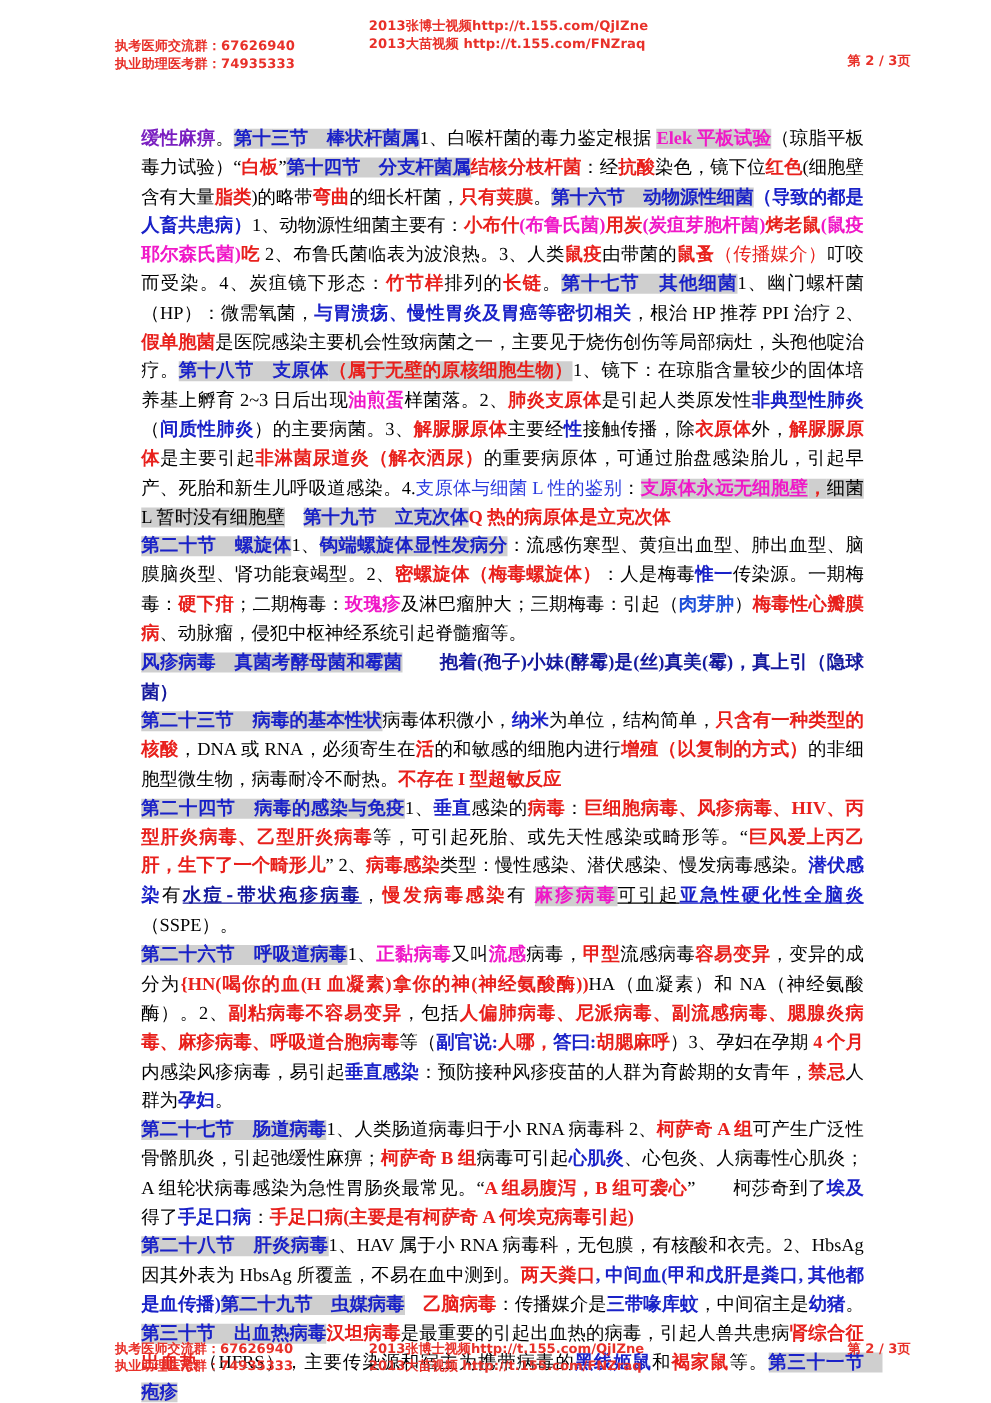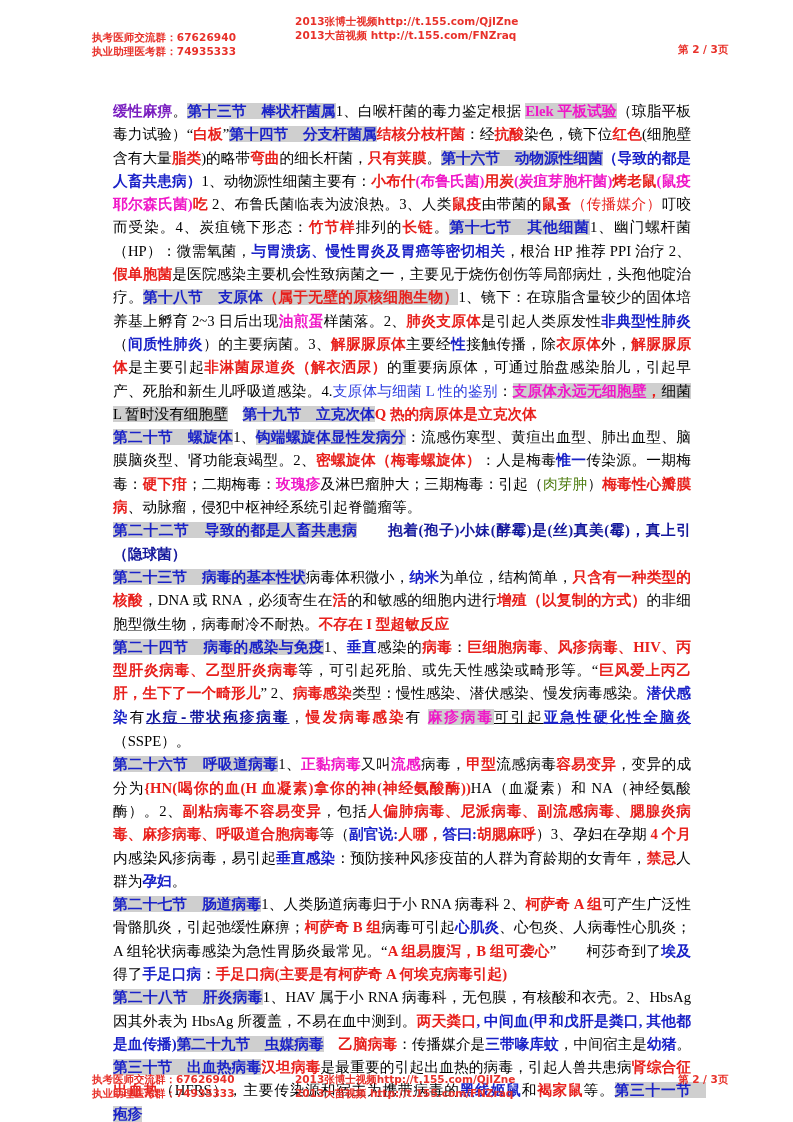--- a/index.html
+++ b/index.html
@@ -85,21 +85,21 @@
 
   
   .k-black  { color: #000000; }
   .k-red    { color: #e8201c; font-weight: bold; }
   .k-red2   { color: #e8201c; }
   .k-blue   { color: #1a22c8; font-weight: bold; }
   .k-blue2  { color: #2a3adf; }
   .k-navy   { color: #14189c; font-weight: bold; }
   .k-mag    { color: #f018c8; font-weight: bold; }
   .k-purple { color: #7a1fc0; font-weight: bold; }
-  .k-cyan   { color: #4d7c0f; font-weight: normal; }
+  .k-cyan   { color: #1d4ed8; font-weight: bold; }
   .hl       { background: #cfcfcf; }
   .hl-sec   { background: #cfcfcf; color: #1a22c8; font-weight: bold; }
   .u        { text-decoration: underline; font-family: Liberation Mono, monospace; }
 </style>
 </head>
 <body>
 
 <div class="hdr">
   <div class="hdr-left">
     <div>执考医师交流群：67626940</div>
@@ -111,21 +111,21 @@
   </div>
   <div class="hdr-right">第 2 / 3页</div>
 </div>
 
 <div class="doc">
 
   <p><span class="k-purple">缓性麻痹</span><span class="k-black">。</span><span class="hl-sec">第十三节　棒状杆菌属</span><span class="k-black">1、白喉杆菌的毒力鉴定根据 </span><span class="hl k-mag">Elek 平板试验</span><span class="k-black">（琼脂平板毒力试验）“</span><span class="k-red">白板</span><span class="k-black">”</span><span class="hl-sec">第十四节　分支杆菌属</span><span class="k-red">结核分枝杆菌</span><span class="k-black">：经</span><span class="k-red">抗酸</span><span class="k-black">染色，镜下位</span><span class="k-red">红色</span><span class="k-black">(细胞壁含有大量</span><span class="k-red">脂类</span><span class="k-black">)的略带</span><span class="k-red">弯曲</span><span class="k-black">的细长杆菌，</span><span class="k-red">只有荚膜</span><span class="k-black">。</span><span class="hl-sec">第十六节　动物源性细菌</span><span class="k-blue">（导致的都是人畜共患病）</span><span class="k-black">1、动物源性细菌主要有：</span><span class="k-red">小布什</span><span class="k-mag">(布鲁氏菌)</span><span class="k-red">用炭</span><span class="k-mag">(炭疽芽胞杆菌)</span><span class="k-red">烤老鼠</span><span class="k-mag">(鼠疫耶尔森氏菌)</span><span class="k-red">吃</span><span class="k-black"> 2、布鲁氏菌临表为波浪热。3、人类</span><span class="k-red">鼠疫</span><span class="k-black">由带菌的</span><span class="k-red">鼠蚤</span><span class="k-red2">（传播媒介）</span><span class="k-black">叮咬而受染。4、炭疽镜下形态：</span><span class="k-red">竹节样</span><span class="k-black">排列的</span><span class="k-red">长链</span><span class="k-black">。</span><span class="hl-sec">第十七节　其他细菌</span><span class="k-black">1、幽门螺杆菌（HP）：微需氧菌，</span><span class="k-blue">与胃溃疡、慢性胃炎及胃癌等密切相关</span><span class="k-black">，根治 HP 推荐 PPI 治疗 2、</span><span class="k-red">假单胞菌</span><span class="k-black">是医院感染主要机会性致病菌之一，主要见于烧伤创伤等局部病灶，头孢他啶治疗。</span><span class="hl-sec">第十八节　支原体</span><span class="hl k-red">（属于无壁的原核细胞生物）</span><span class="k-black">1、镜下：在琼脂含量较少的固体培养基上孵育 2~3 日后出现</span><span class="k-mag">油煎蛋</span><span class="k-black">样菌落。2、</span><span class="k-red">肺炎支原体</span><span class="k-black">是引起人类原发性</span><span class="k-blue">非典型性肺炎</span><span class="k-black">（</span><span class="k-blue">间质性肺炎</span><span class="k-black">）的主要病菌。3、</span><span class="k-red">解脲脲原体</span><span class="k-black">主要经</span><span class="k-blue">性</span><span class="k-black">接触传播，除</span><span class="k-red">衣原体</span><span class="k-black">外，</span><span class="k-red">解脲脲原体</span><span class="k-black">是主要引起</span><span class="k-red">非淋菌尿道炎（解衣洒尿）</span><span class="k-black">的重要病原体，可通过胎盘感染胎儿，引起早产、死胎和新生儿呼吸道感染。4.</span><span class="k-blue2">支原体与细菌 L 性的鉴别</span><span class="k-black">：</span><span class="hl k-mag">支原体永远无细胞壁</span><span class="hl k-red">，</span><span class="hl k-black">细菌 L 暂时没有细胞壁</span><span class="k-black">　</span><span class="hl-sec">第十九节　立克次体</span><span class="k-red">Q 热的病原体是立克次体</span></p>
 
   <p><span class="hl-sec">第二十节　螺旋体</span><span class="k-black">1、</span><span class="hl k-blue">钩端螺旋体显性发病分</span><span class="k-black">：流感伤寒型、黄疸出血型、肺出血型、脑膜脑炎型、肾功能衰竭型。2、</span><span class="k-red">密螺旋体（梅毒螺旋体）</span><span class="k-black">：人是梅毒</span><span class="k-blue">惟一</span><span class="k-black">传染源。一期梅毒：</span><span class="k-red">硬下疳</span><span class="k-black">；二期梅毒：</span><span class="k-mag">玫瑰疹</span><span class="k-black">及淋巴瘤肿大；三期梅毒：引起（</span><span class="k-cyan">肉芽肿</span><span class="k-black">）</span><span class="k-red">梅毒性心瓣膜病</span><span class="k-black">、动脉瘤，侵犯中枢神经系统引起脊髓瘤等。</span></p>
 
-  <p><span class="hl-sec">第二十二节　导致的都是人畜共患病</span><span class="k-black">　　</span><span class="k-navy">抱着(孢子)小妹(酵霉)是(丝)真美(霉)，真上引（隐球菌）</span></p>
+  <p><span class="hl-sec">风疹病毒　真菌考酵母菌和霉菌</span><span class="k-black">　　</span><span class="k-navy">抱着(孢子)小妹(酵霉)是(丝)真美(霉)，真上引（隐球菌）</span></p>
 
   <p><span class="hl-sec">第二十三节　病毒的基本性状</span><span class="k-black">病毒体积微小，</span><span class="k-blue">纳米</span><span class="k-black">为单位，结构简单，</span><span class="k-red">只含有一种类型的核酸</span><span class="k-black">，DNA 或 RNA，必须寄生在</span><span class="k-red">活</span><span class="k-black">的和敏感的细胞内进行</span><span class="k-red">增殖（以复制的方式）</span><span class="k-black">的非细胞型微生物，病毒耐冷不耐热。</span><span class="k-red">不存在 I 型超敏反应</span></p>
 
   <p><span class="hl-sec">第二十四节　病毒的感染与免疫</span><span class="k-black">1、</span><span class="k-blue">垂直</span><span class="k-black">感染的</span><span class="k-red">病毒</span><span class="k-black">：</span><span class="k-red">巨细胞病毒、风疹病毒、HIV、丙型肝炎病毒、乙型肝炎病毒</span><span class="k-black">等，可引起死胎、或先天性感染或畸形等。“</span><span class="k-red">巨风爱上丙乙肝，生下了一个畸形儿</span><span class="k-black">” 2、</span><span class="k-red">病毒感染</span><span class="k-black">类型：慢性感染、潜伏感染、慢发病毒感染。</span><span class="k-blue">潜伏感染</span><span class="k-black">有</span><span class="k-navy u">水痘-带状疱疹病毒</span><span class="k-black">，</span><span class="k-red">慢发病毒感染</span><span class="k-black">有 </span><span class="hl k-mag">麻疹病毒</span><span class="k-black u">可引起</span><span class="k-blue u">亚急性硬化性全脑炎</span><span class="k-black">（SSPE）。</span></p>
 
   <p><span class="hl-sec">第二十六节　呼吸道病毒</span><span class="k-black">1、</span><span class="k-mag">正黏病毒</span><span class="k-black">又叫</span><span class="k-mag">流感</span><span class="k-black">病毒，</span><span class="k-red">甲型</span><span class="k-black">流感病毒</span><span class="k-red">容易变异</span><span class="k-black">，变异的成分为</span><span class="k-red">{HN(喝你的血(H 血凝素)拿你的神(神经氨酸酶))</span><span class="k-black">HA（血凝素）和 NA（神经氨酸酶）。2、</span><span class="k-red">副粘病毒不容易变异</span><span class="k-black">，包括</span><span class="k-red">人偏肺病毒、尼派病毒、副流感病毒、腮腺炎病毒、麻疹病毒、呼吸道合胞病毒</span><span class="k-black">等（</span><span class="k-blue">副官说:</span><span class="k-red">人哪，</span><span class="k-blue">答曰:</span><span class="k-red">胡腮麻呼</span><span class="k-black">）3、孕妇在孕期 </span><span class="k-red">4 个月</span><span class="k-black">内感染风疹病毒，易引起</span><span class="k-blue">垂直感染</span><span class="k-black">：预防接种风疹疫苗的人群为育龄期的女青年，</span><span class="k-red">禁忌</span><span class="k-black">人群为</span><span class="k-blue">孕妇</span><span class="k-black">。</span></p>
 
   <p><span class="hl-sec">第二十七节　肠道病毒</span><span class="k-black">1、人类肠道病毒归于小 RNA 病毒科 2、</span><span class="k-red">柯萨奇 A 组</span><span class="k-black">可产生广泛性骨骼肌炎，引起弛缓性麻痹；</span><span class="k-red">柯萨奇 B 组</span><span class="k-black">病毒可引起</span><span class="k-blue">心肌炎</span><span class="k-black">、心包炎、人病毒性心肌炎；A 组轮状病毒感染为急性胃肠炎最常见。“</span><span class="k-red">A 组易腹泻，B 组可袭心</span><span class="k-black">”　　柯莎奇到了</span><span class="k-blue">埃及</span><span class="k-black">得了</span><span class="k-blue">手足口病</span><span class="k-black">：</span><span class="k-red">手足口病(主要是有</span><span class="k-red">柯萨奇 A 何埃克病毒引起</span><span class="k-red">)</span></p>
 
   <p><span class="hl-sec">第二十八节　肝炎病毒</span><span class="k-black">1、HAV 属于小 RNA 病毒科，无包膜，有核酸和衣壳。2、HbsAg 因其外表为 HbsAg 所覆盖，不易在血中测到。</span><span class="k-red">两天粪口</span><span class="k-blue">, 中间血</span><span class="k-blue">(甲和戊肝是粪口, 其他都是血传播)</span><span class="hl-sec">第二十九节　虫媒病毒</span><span class="k-black">　</span><span class="k-red">乙脑病毒</span><span class="k-black">：传播媒介是</span><span class="k-blue">三带喙库蚊</span><span class="k-black">，中间宿主是</span><span class="k-blue">幼猪</span><span class="k-black">。</span><span class="hl-sec">第三十节　出血热病毒</span><span class="k-red">汉坦病毒</span><span class="k-black">是最重要的引起出血热的病毒，引起人兽共患病</span><span class="k-red">肾综合征出血热</span><span class="k-black">（HFRS），主要传染源和宿主为携带病毒的</span><span class="k-blue">黑线姬鼠</span><span class="k-black">和</span><span class="k-red">褐家鼠</span><span class="k-black">等。</span><span class="hl-sec">第三十一节　疱疹</span></p>

